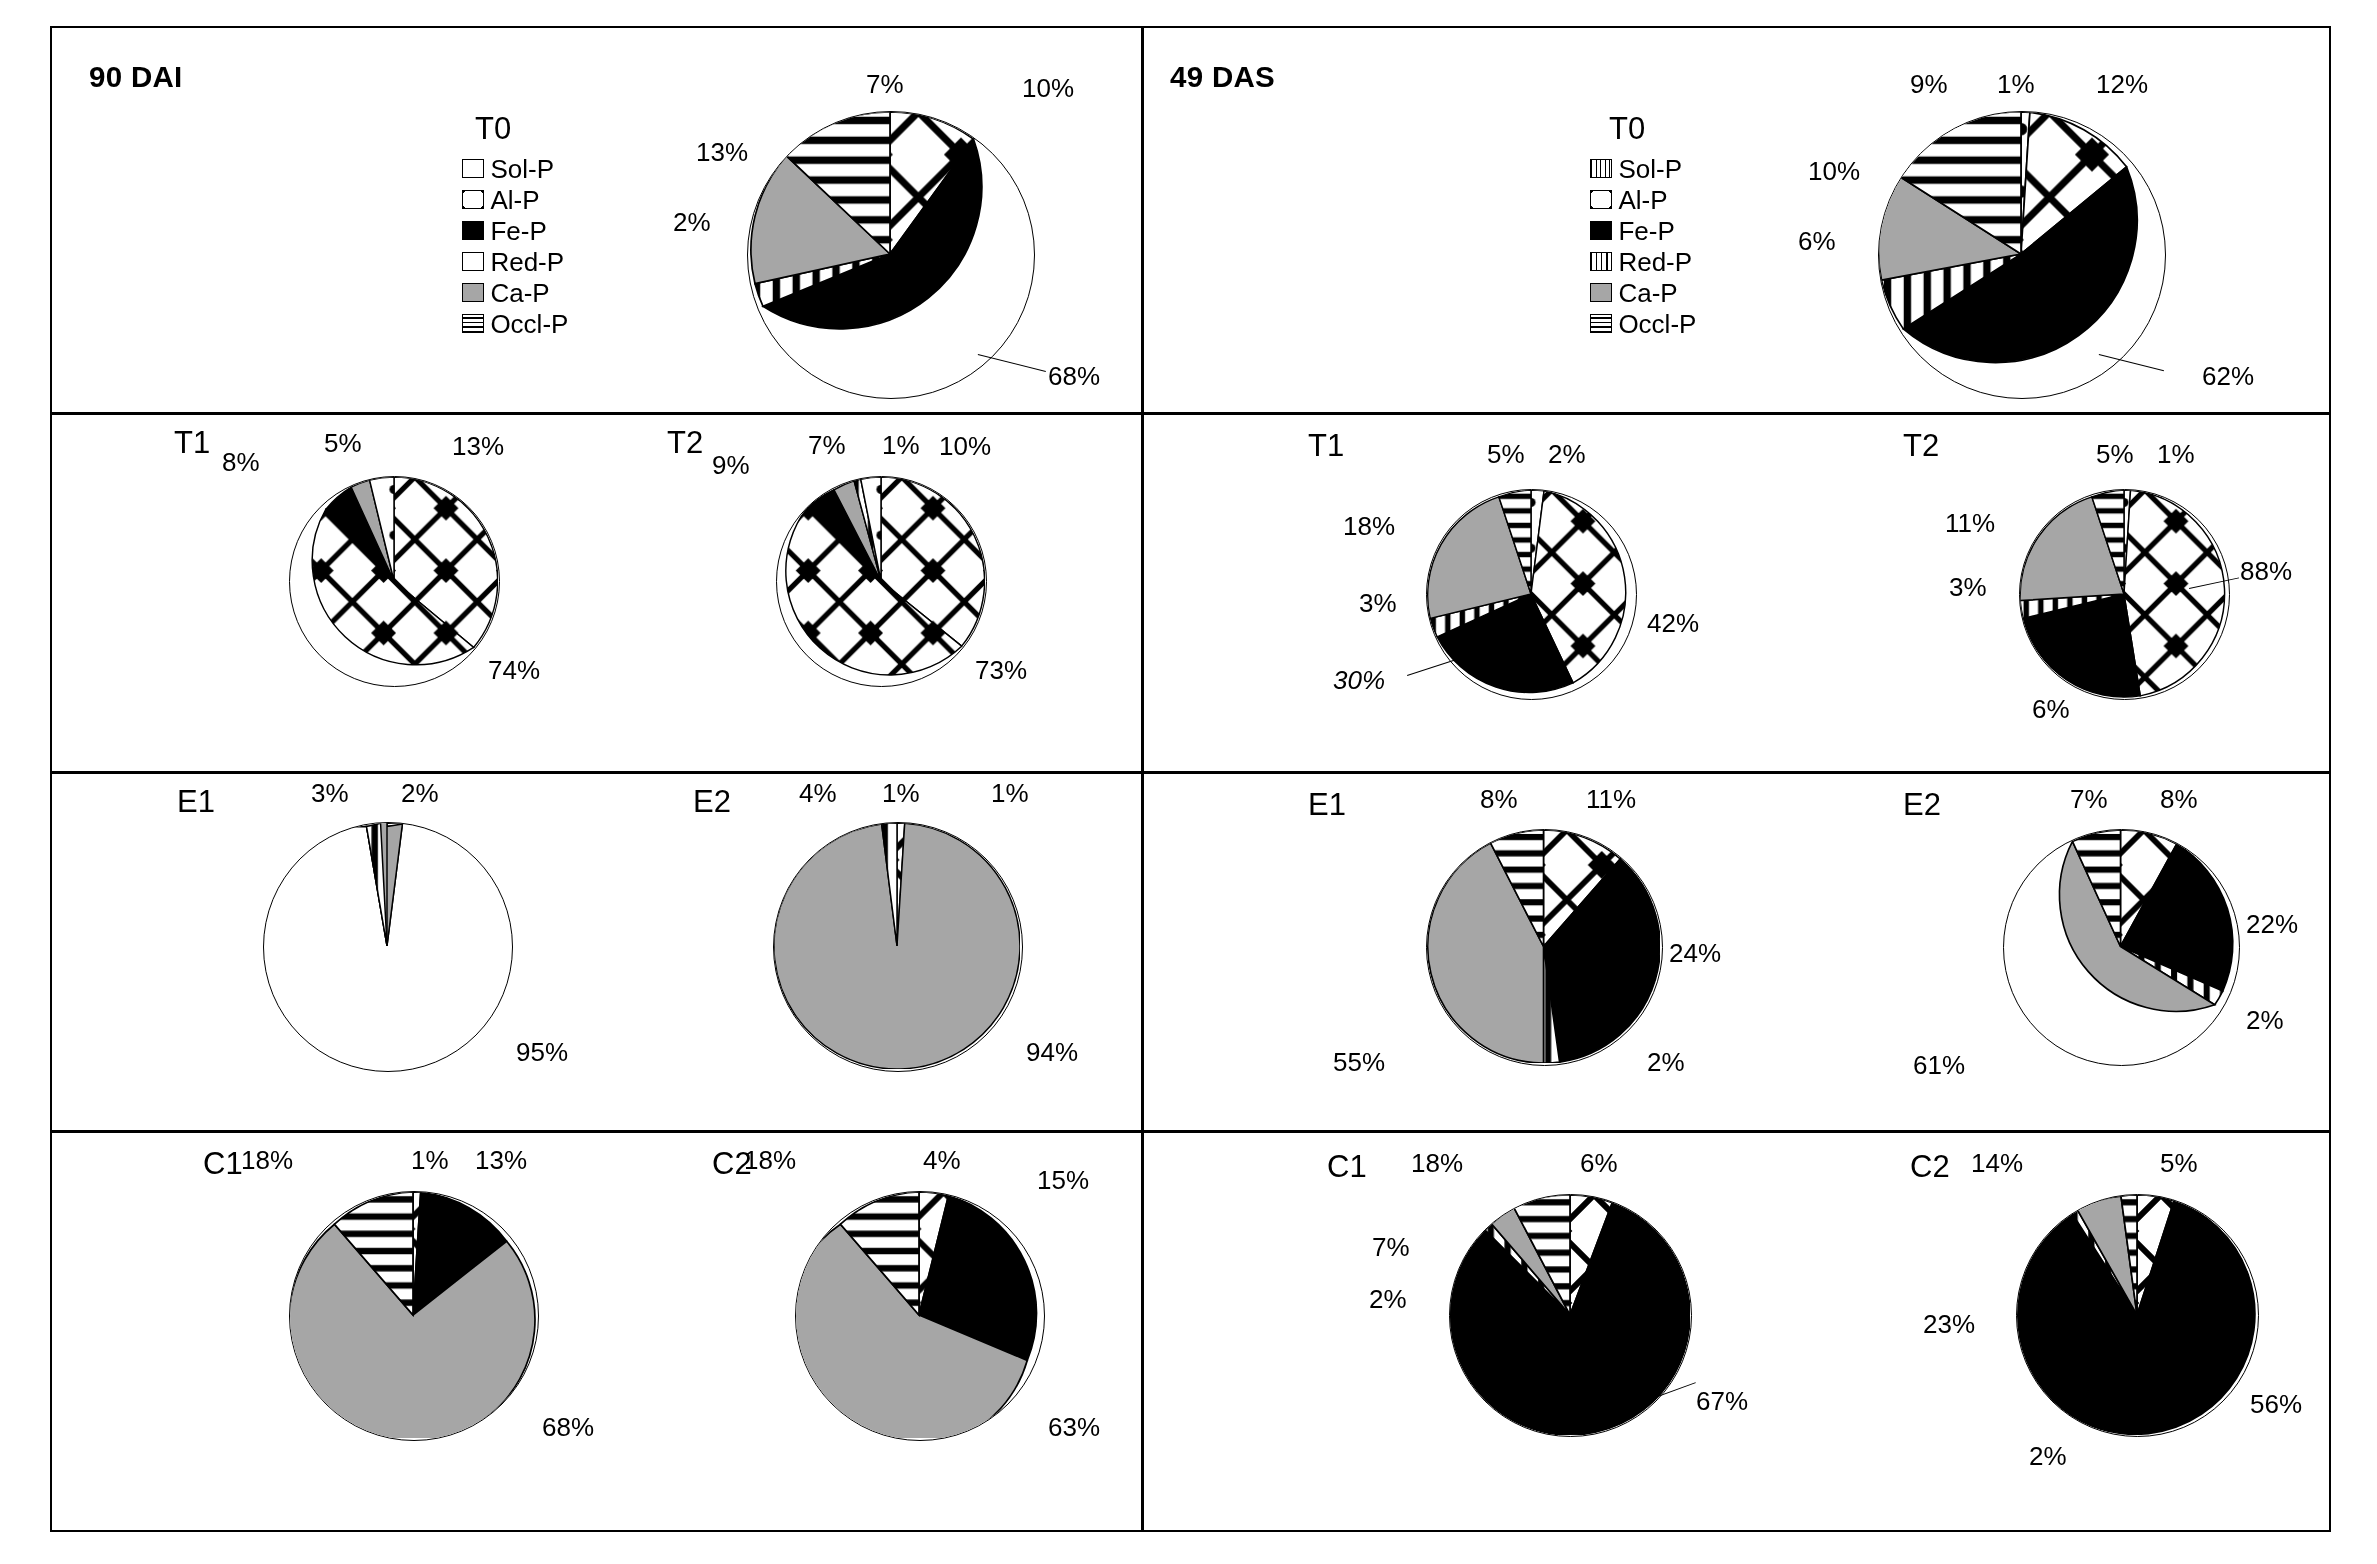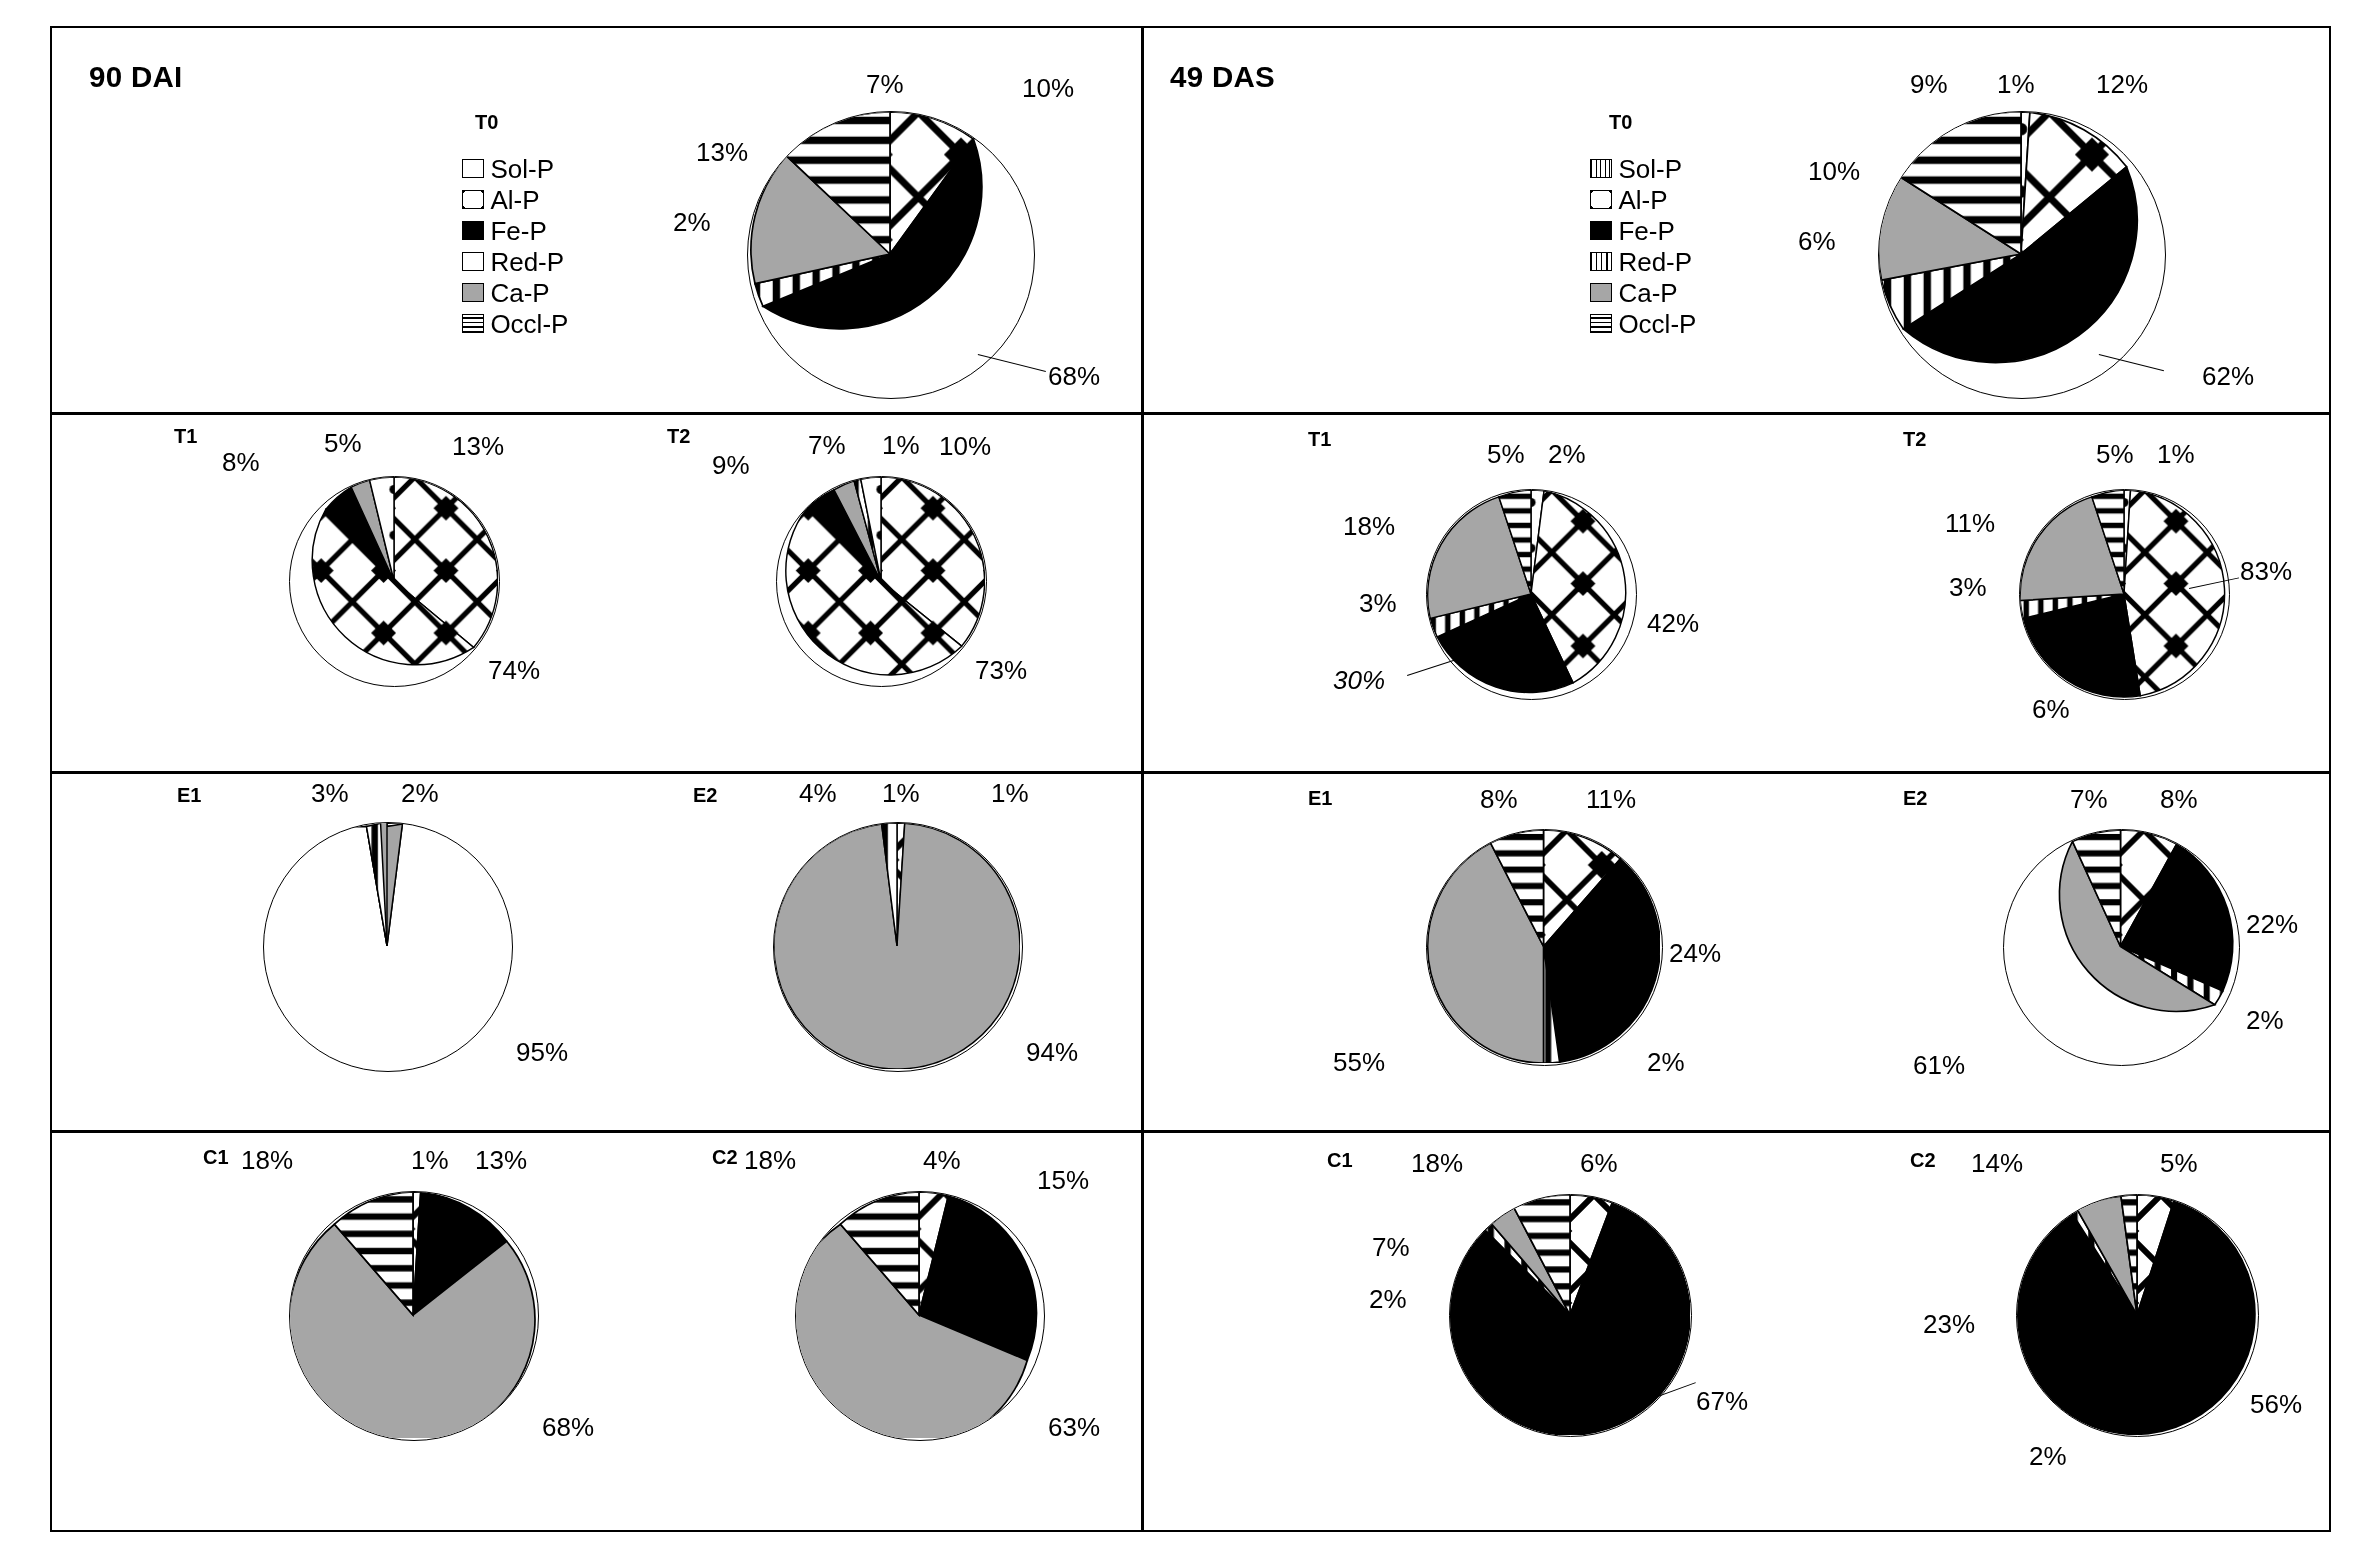--- a/index.html
+++ b/index.html
@@ -39,22 +39,22 @@
   }
   .row-label {
     position: absolute;
     font-weight: bold;
     font-size: 29.5px;
     color: #000;
     letter-spacing: 0.3px;
   }
   .panel-label {
     position: absolute;
-    font-weight: bold;
-    font-size: 20px;
+    font-weight: normal;
+    font-size: 31px;
     color: #000;
   }
   .legend {
     position: absolute;
     font-size: 26px;
     color: #000;
     line-height: 1.0;
   }
   .legend-row {
     display: flex;
@@ -304,21 +304,21 @@
       <svg width="208" height="208" viewBox="0 0 100 100">
         <path d="M50,50 L50,0 A50,50 0 0,1 53.14,0.10 Z" fill="url(#pat-solp)" stroke="#000" stroke-width="0.7"></path>
         <path d="M50,50 L53.14,0.10 A50,50 0 0,1 57.82,98.97 Z" fill="url(#pat-alp)" stroke="#000" stroke-width="0.7"></path>
         <path d="M50,50 L57.82,98.97 A50,50 0 0,1 1.51,61.73 Z" fill="url(#pat-fep)" stroke="#000" stroke-width="0.7"></path>
         <path d="M50,50 L1.51,61.73 A50,50 0 0,1 0.10,53.14 Z" fill="url(#pat-redp)" stroke="#000" stroke-width="0.7"></path>
         <path d="M50,50 L0.10,53.14 A50,50 0 0,1 34.55,3.30 Z" fill="url(#pat-cap)" stroke="#000" stroke-width="0.7"></path>
         <path d="M50,50 L34.55,3.30 A50,50 0 0,1 50,0 Z" fill="url(#pat-occlp)" stroke="#000" stroke-width="0.7"></path>
       </svg>
     </div>
     <div class="lbl" style="left:138px; top:-50px;">1%</div>
-    <div class="lbl" style="left:221px; top:67px;">83%</div>
+    <div class="lbl" style="left:221px; top:67px;">88%</div>
     <div class="lbl" style="left:13px; top:205px;">6%</div>
     <div class="lbl" style="left:-70px; top:83px;">3%</div>
     <div class="lbl" style="left:-74px; top:19px;">11%</div>
     <div class="lbl" style="left:77px; top:-50px;">5%</div>
     <div class="leader" style="left:170px; top:99px; width:51px; transform:rotate(-12deg);"></div>
   </div>
 
   <div class="panel-label" style="left:125px; top:756px;">E1</div>
   <div class="pie-wrap" style="left:211px; top:794px; width:250px; height:250px;">
     <div class="pie" style="left:0; top:0; width:250px; height:250px;">

